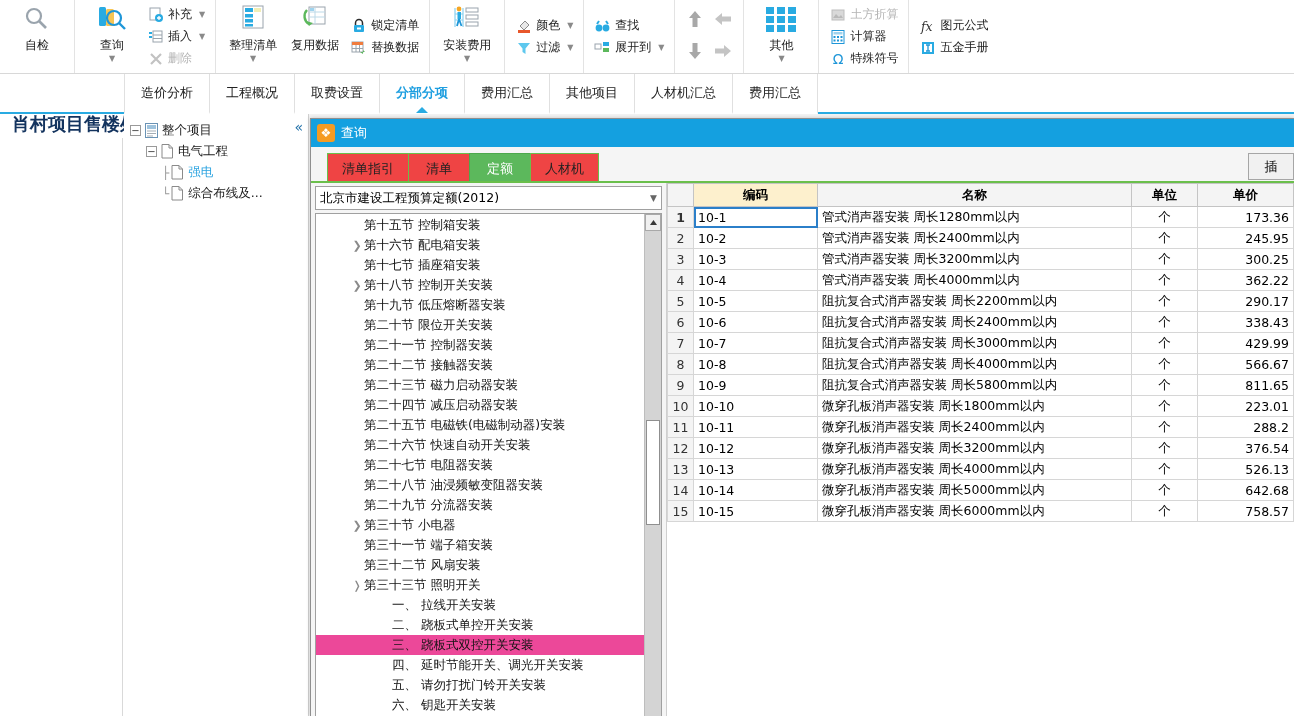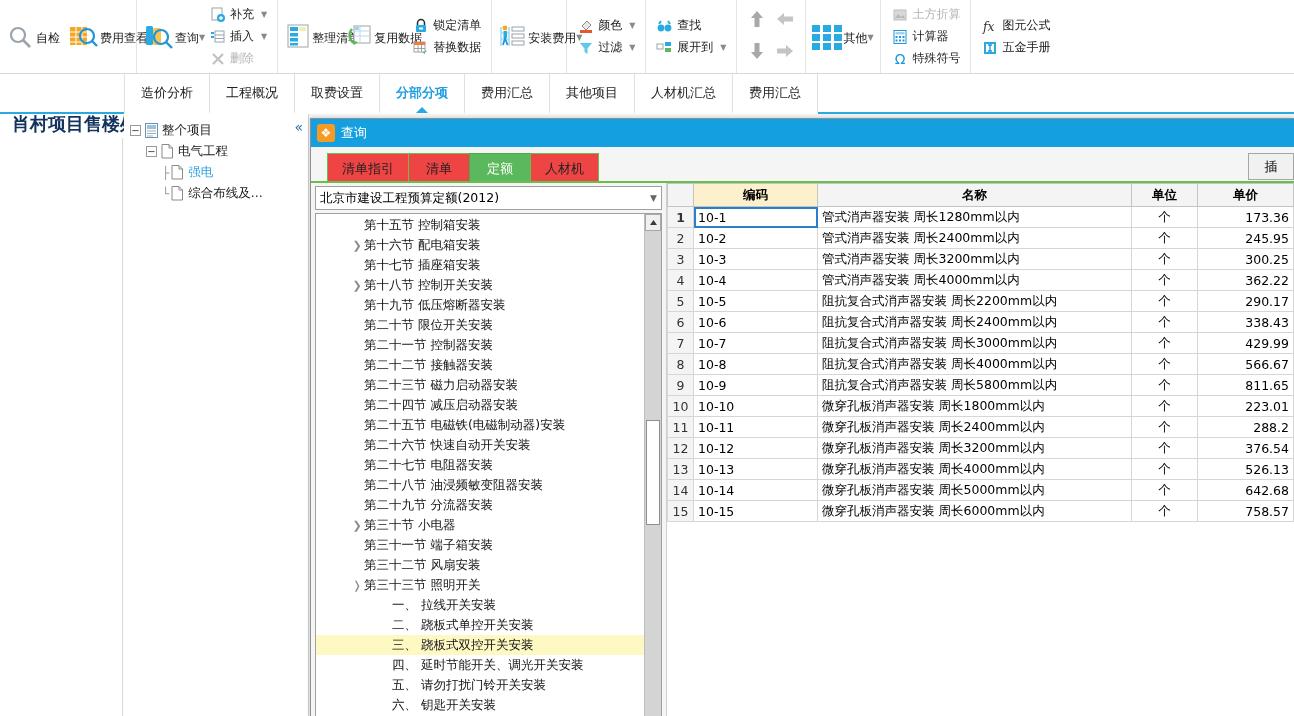--- a/index.html
+++ b/index.html
@@ -23,21 +23,21 @@
   }
   .rgroup {
     display: flex; align-items: stretch;
     padding: 0 6px;
     border-right: 1px solid #e3e3e3;
     position: relative;
   }
   .rgroup.nosep { border-right: none; }
 
   .bigbtn {
-    width: 62px; display: flex; 
+    width: 62px; display: flex; flex-direction: column;
     align-items: center; justify-content: flex-start;
     padding-top: 2px; cursor: default;
   }
   .bigbtn .ic { height: 34px; display:flex; align-items:center; justify-content:center; }
   .bigbtn .lb { font-size: 12px; color: #1a1a1a; white-space: nowrap; margin-top:1px;}
   .bigbtn .caretdn { font-size: 8px; color: #888; line-height: 8px; margin-top:1px;}
 
   .smallcol { display: flex; flex-direction: column; justify-content: center; padding: 2px 0; }
   .smallbtn {
     display: flex; align-items: center; gap: 4px;
@@ -169,21 +169,21 @@
   .searchbox .sval { flex: 1; white-space: nowrap; overflow: hidden; position: relative; }
   .searchbox .sval::after {
     content:""; position: absolute; top: 1px; height: 15px; width: 1px; background: #000;
     margin-left: 1px;
   }
   .treewrap { flex: 1; border: 1px solid #a0a0a0; border-bottom: none; background: #fff;
               display: flex; overflow: hidden; position: relative; }
   .treelist { flex: 1; overflow: hidden; padding-top: 1px; }
   .qrow { height: 20px; display: flex; align-items: center; white-space: nowrap;
           font-size: 12.5px; padding-left: 4px; }
-  .qrow.sel { background: #fef9c3; }
+  .qrow.sel { background: #ec4899; }
   .qchev { width: 14px; display:inline-flex; align-items:center; justify-content:center;
            color:#8a8a8a; font-size: 11px; flex: none; }
   .qtext { color: #121212; }
   .qind1 { padding-left: 48px; }
   .qind2 { padding-left: 76px; }
 
   
   .vsb { width: 17px; background: #d4d4d4; border-left: 1px solid #bdbdbd;
          position: relative; flex: none; }
   .vsb .up {
@@ -225,37 +225,20 @@
 
   <div class="rgroup">
     <div class="bigbtn">
       <div class="ic">
         <svg width="30" height="30" viewBox="0 0 30 30">
               <circle cx="12" cy="12" r="7" fill="none" stroke="#9aa4ad" stroke-width="2.2"></circle>
               <line x1="17" y1="17" x2="24" y2="24" stroke="#9aa4ad" stroke-width="2.6"></line>
             </svg>
       </div>
       <div class="lb">自检</div>
-    </div>
-    <div class="bigbtn">
-      <div class="ic">
-        <svg width="32" height="30" viewBox="0 0 32 30">
-          <rect x="2" y="4" width="17" height="18" fill="#f5a623"></rect>
-          <g stroke="#fff" stroke-width="1">
-                <line x1="2" y1="9" x2="19" y2="9"></line>
-                <line x1="2" y1="14" x2="19" y2="14"></line>
-                <line x1="2" y1="19" x2="19" y2="19"></line>
-                <line x1="8" y1="4" x2="8" y2="22"></line>
-                <line x1="14" y1="4" x2="14" y2="22"></line>
-              </g>
-          <circle cx="19" cy="13" r="7" fill="none" stroke="#1e96d8" stroke-width="2.2"></circle>
-          <line x1="24" y1="18" x2="29" y2="23" stroke="#1e96d8" stroke-width="2.4"></line>
-        </svg>
-      </div>
-      <div class="lb">费用查看</div>
     </div>
   </div>
 
   <div class="rgroup">
     <div class="bigbtn">
       <div class="ic">
         <svg width="32" height="30" viewBox="0 0 32 30">
           <rect x="3" y="3" width="7" height="19" rx="1.5" fill="#29abe2"></rect>
           <rect x="10" y="5" width="8" height="17" rx="1.5" fill="#f6c453"></rect>
           <circle cx="18" cy="14" r="7" fill="none" stroke="#1e96d8" stroke-width="2.2"></circle>

